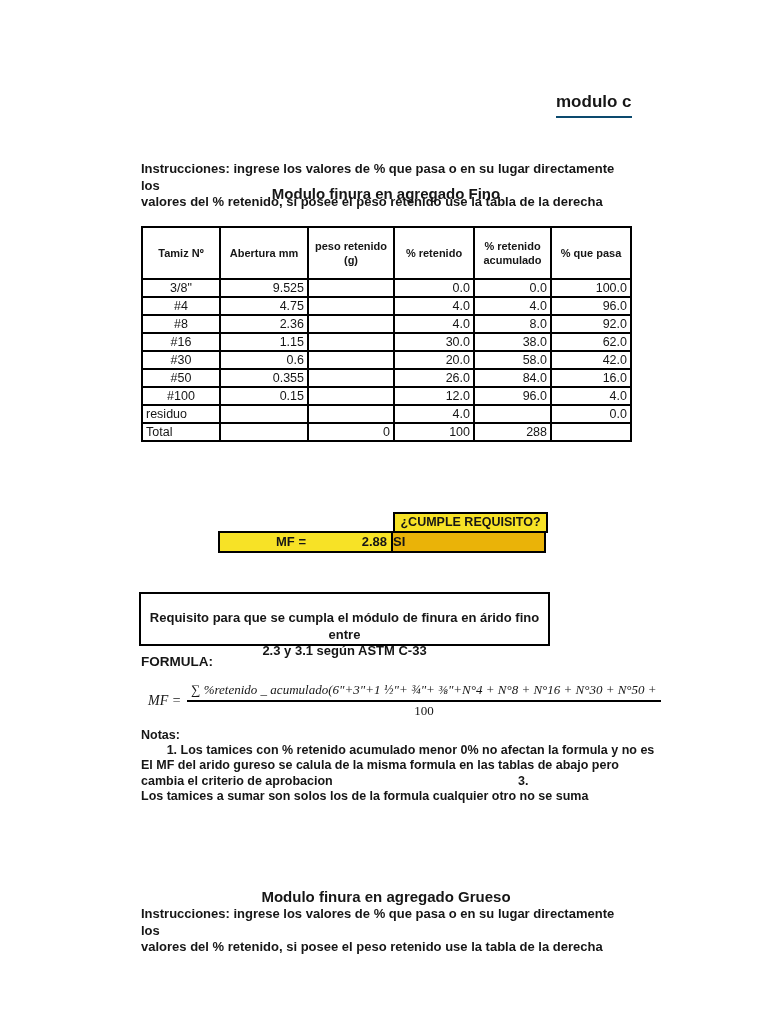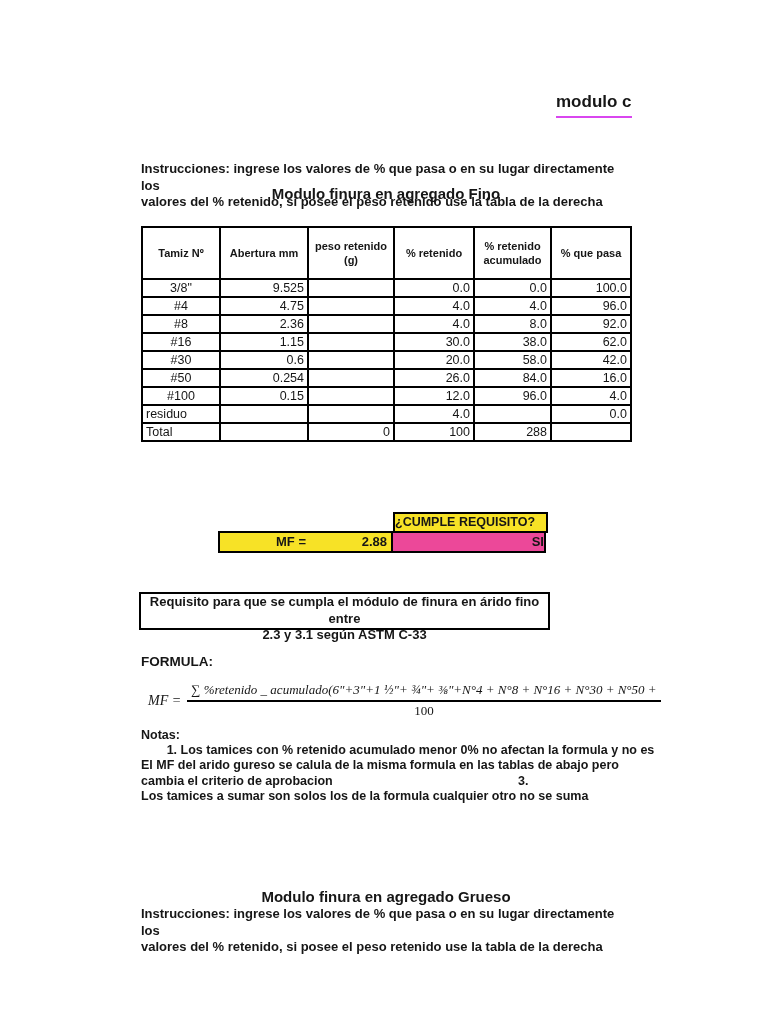--- a/index.html
+++ b/index.html
@@ -8,21 +8,21 @@
     width:768px;height:1024px;
     background:#ffffff;
     font-family:"Liberation Sans",sans-serif;
     color:#161616;
     overflow:hidden;
   }
   
   .doc-title{
     position:absolute;left:556px;top:92px;
     width:76px;height:24px;overflow:hidden;
-    border-bottom:2px solid #d946ef;
+    border-bottom:2px solid #0c4a6e;
     font-size:17px;font-weight:bold;white-space:nowrap;
   }
   .sec-title{
     position:absolute;left:141px;width:490px;
     text-align:center;font-size:15px;font-weight:bold;
   }
   .instructions{
     position:absolute;left:141px;width:480px;
     font-size:13px;font-weight:bold;line-height:16.5px;
     white-space:pre-line;
@@ -41,39 +41,39 @@
     height:50px;font-size:11px;font-weight:bold;
     text-align:center;vertical-align:middle;white-space:pre-line;line-height:14px;
   }
   table.sieve td{height:16px;text-align:right;vertical-align:middle;}
   table.sieve td.c-center{text-align:center;}
   table.sieve td.c-left{text-align:left;}
   
   .cumple-cell{
     position:absolute;left:393px;top:512px;width:151px;height:17px;
     background:#F7E226;border:2px solid #000;
-    font-size:12.5px;font-weight:bold;text-align:left;line-height:17px;
+    font-size:12.5px;font-weight:bold;text-align:center;line-height:17px;
   }
   .mf-row{position:absolute;left:218px;top:531px;height:18px;display:flex;}
   .mf-left{
     position:relative;width:171px;height:18px;background:#F7E226;
     border:2px solid #000;border-right:none;
   }
   .mf-label{position:absolute;left:56px;top:0;font-size:13px;font-weight:bold;line-height:18px;}
   .mf-value{position:absolute;right:4px;top:0;font-size:13px;font-weight:bold;line-height:18px;}
   .mf-si{
-    width:151px;height:18px;background:#ec4899;border:2px solid #000;
-    font-size:13px;font-weight:bold;text-align:right;line-height:18px;
+    width:151px;height:18px;background:#eab308;border:2px solid #000;
+    font-size:13px;font-weight:bold;text-align:left;line-height:18px;
   }
   
   .req-box{
     position:absolute;left:139px;top:592px;width:407px;height:34px;
     border:2px solid #000;
     font-size:13px;font-weight:bold;text-align:center;line-height:16.5px;
-    white-space:pre-line;padding-top:0;
+    white-space:pre-line;padding-top:16px;
   }
   .formula-label{position:absolute;left:141px;top:654px;font-size:13.5px;font-weight:bold;}
   .formula{position:absolute;left:148px;top:682px;display:flex;align-items:center;}
   .formula .lhs{
     font-family:"Liberation Serif",serif;font-style:italic;
     font-size:14px;margin-right:6px;
   }
   .frac{display:inline-flex;flex-direction:column;text-align:center;}
   .frac .num{
     font-family:"Liberation Serif",serif;font-style:italic;
@@ -163,21 +163,21 @@
       <tr>
         <td class="c-center">#30</td>
         <td>0.6</td>
         <td></td>
         <td>20.0</td>
         <td>58.0</td>
         <td>42.0</td>
       </tr>
       <tr>
         <td class="c-center">#50</td>
-        <td>0.254</td>
+        <td>0.355</td>
         <td></td>
         <td>26.0</td>
         <td>84.0</td>
         <td>16.0</td>
       </tr>
       <tr>
         <td class="c-center">#100</td>
         <td>0.15</td>
         <td></td>
         <td>12.0</td>

